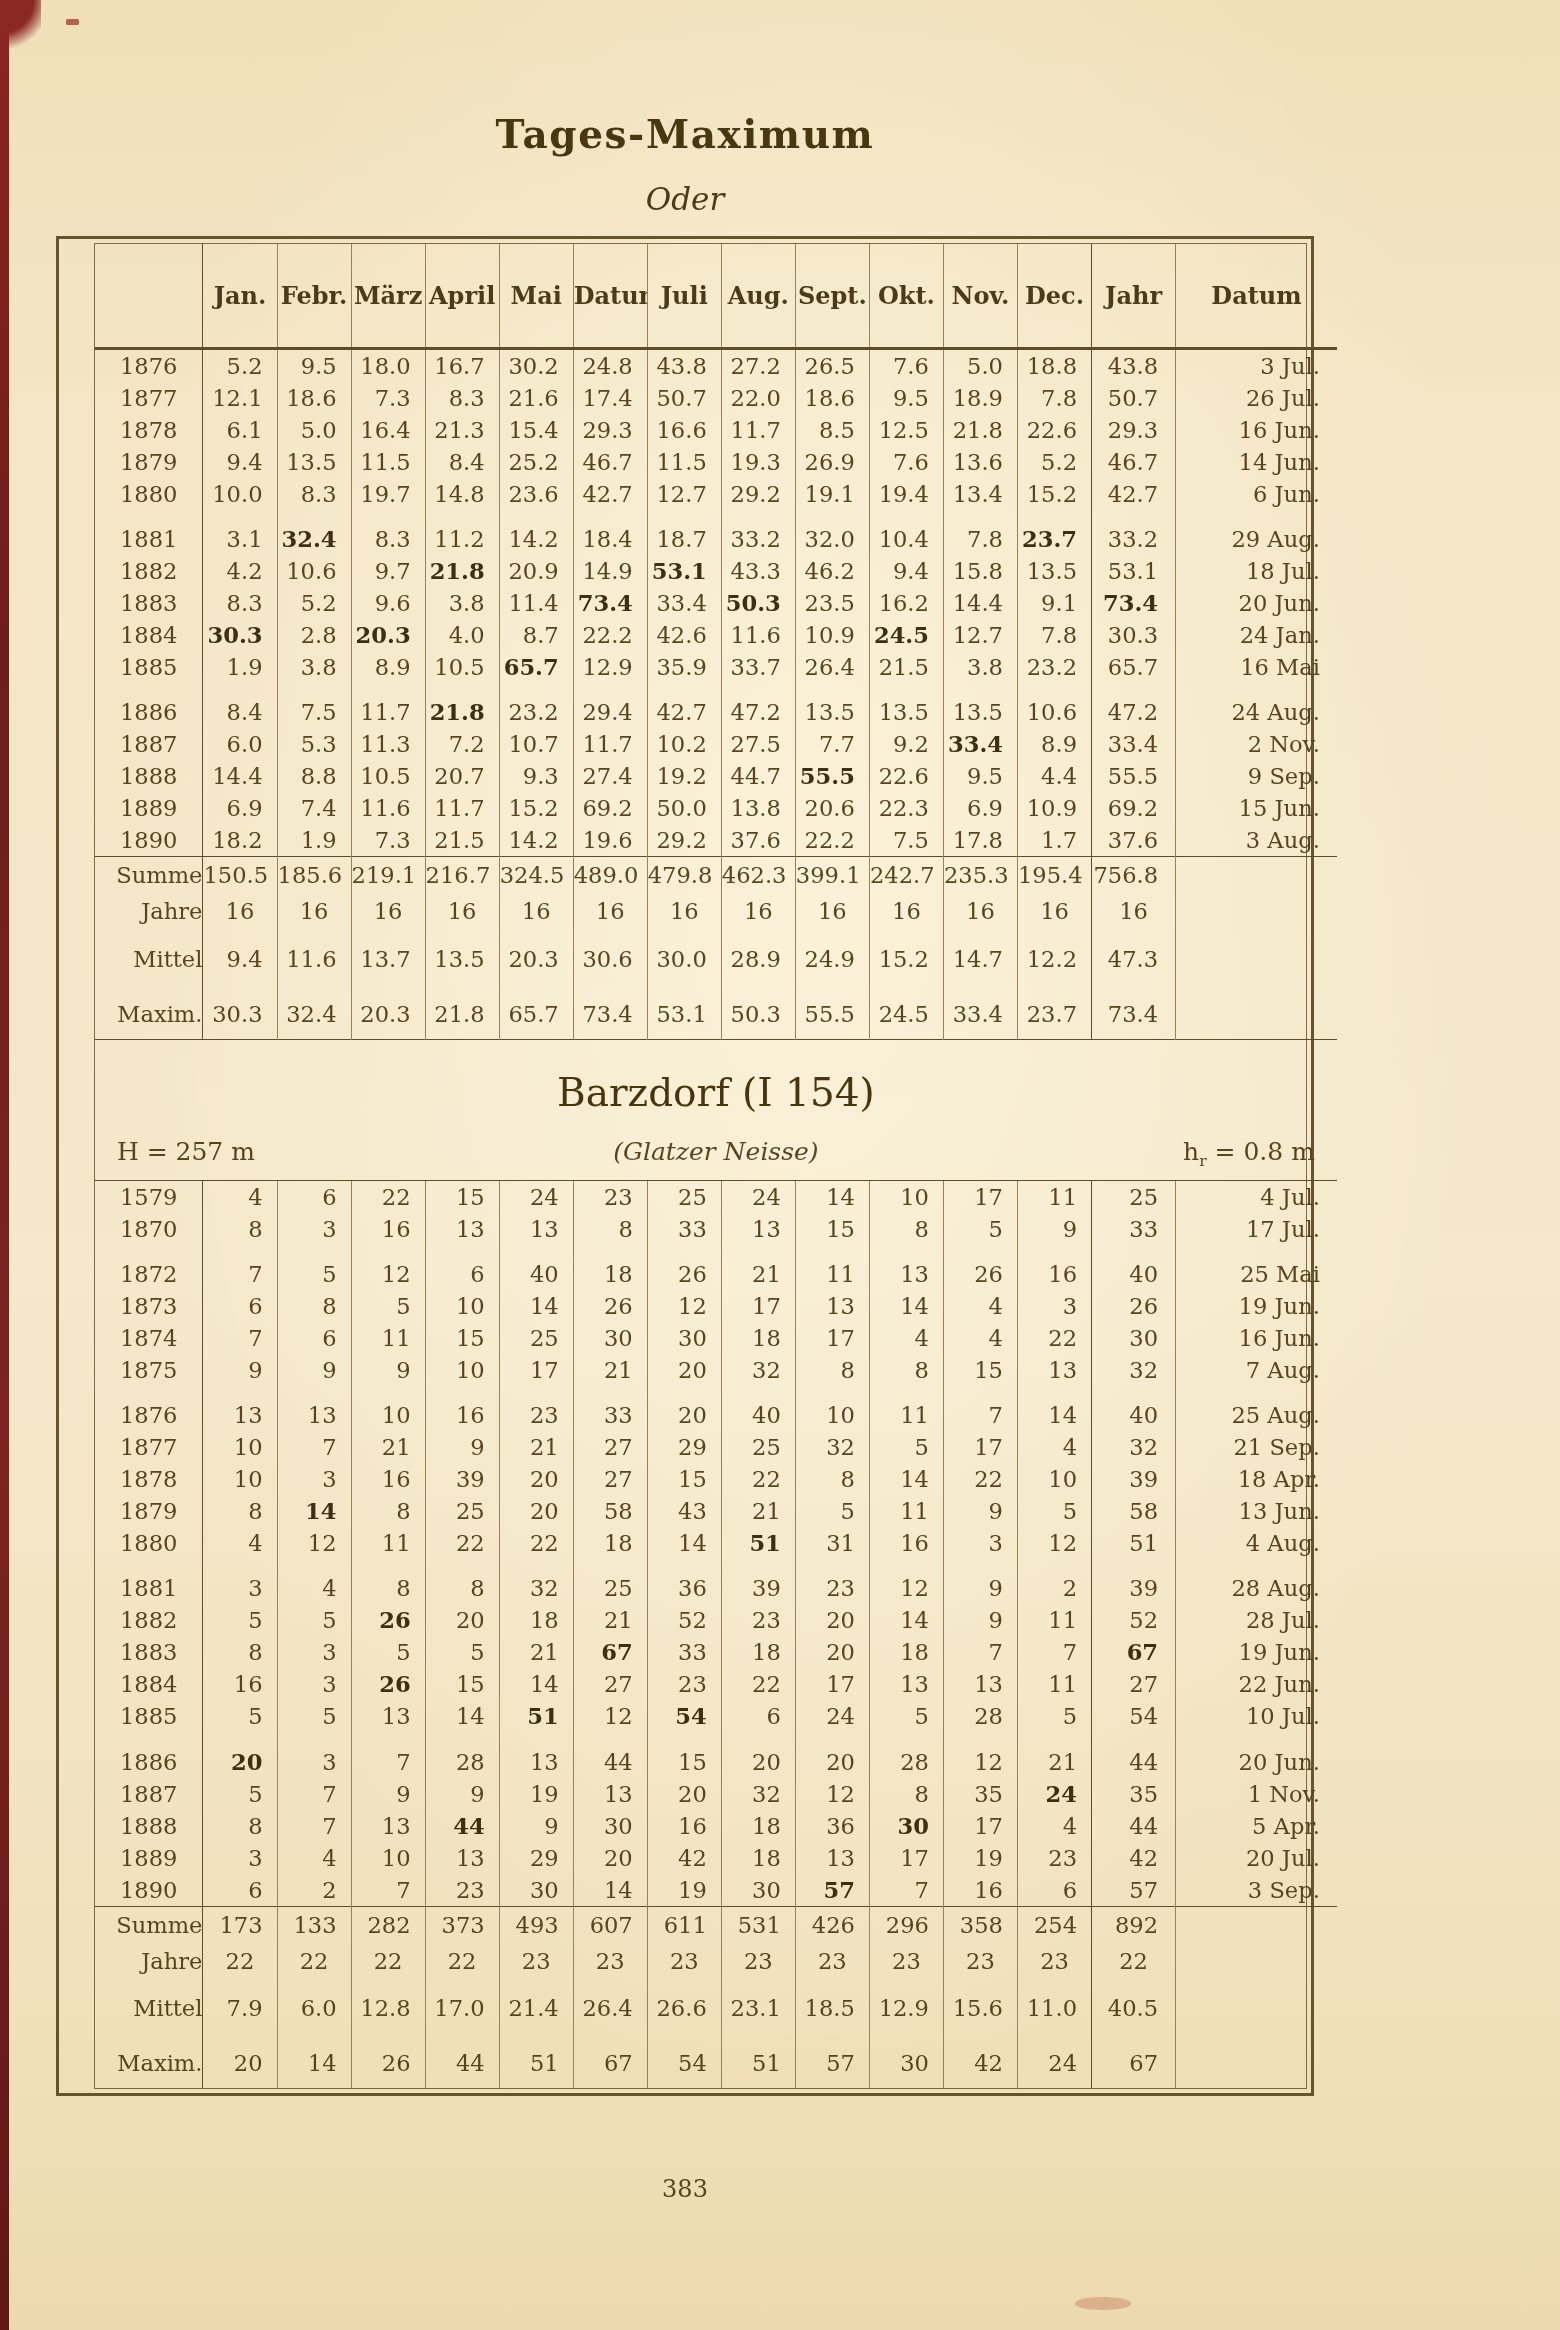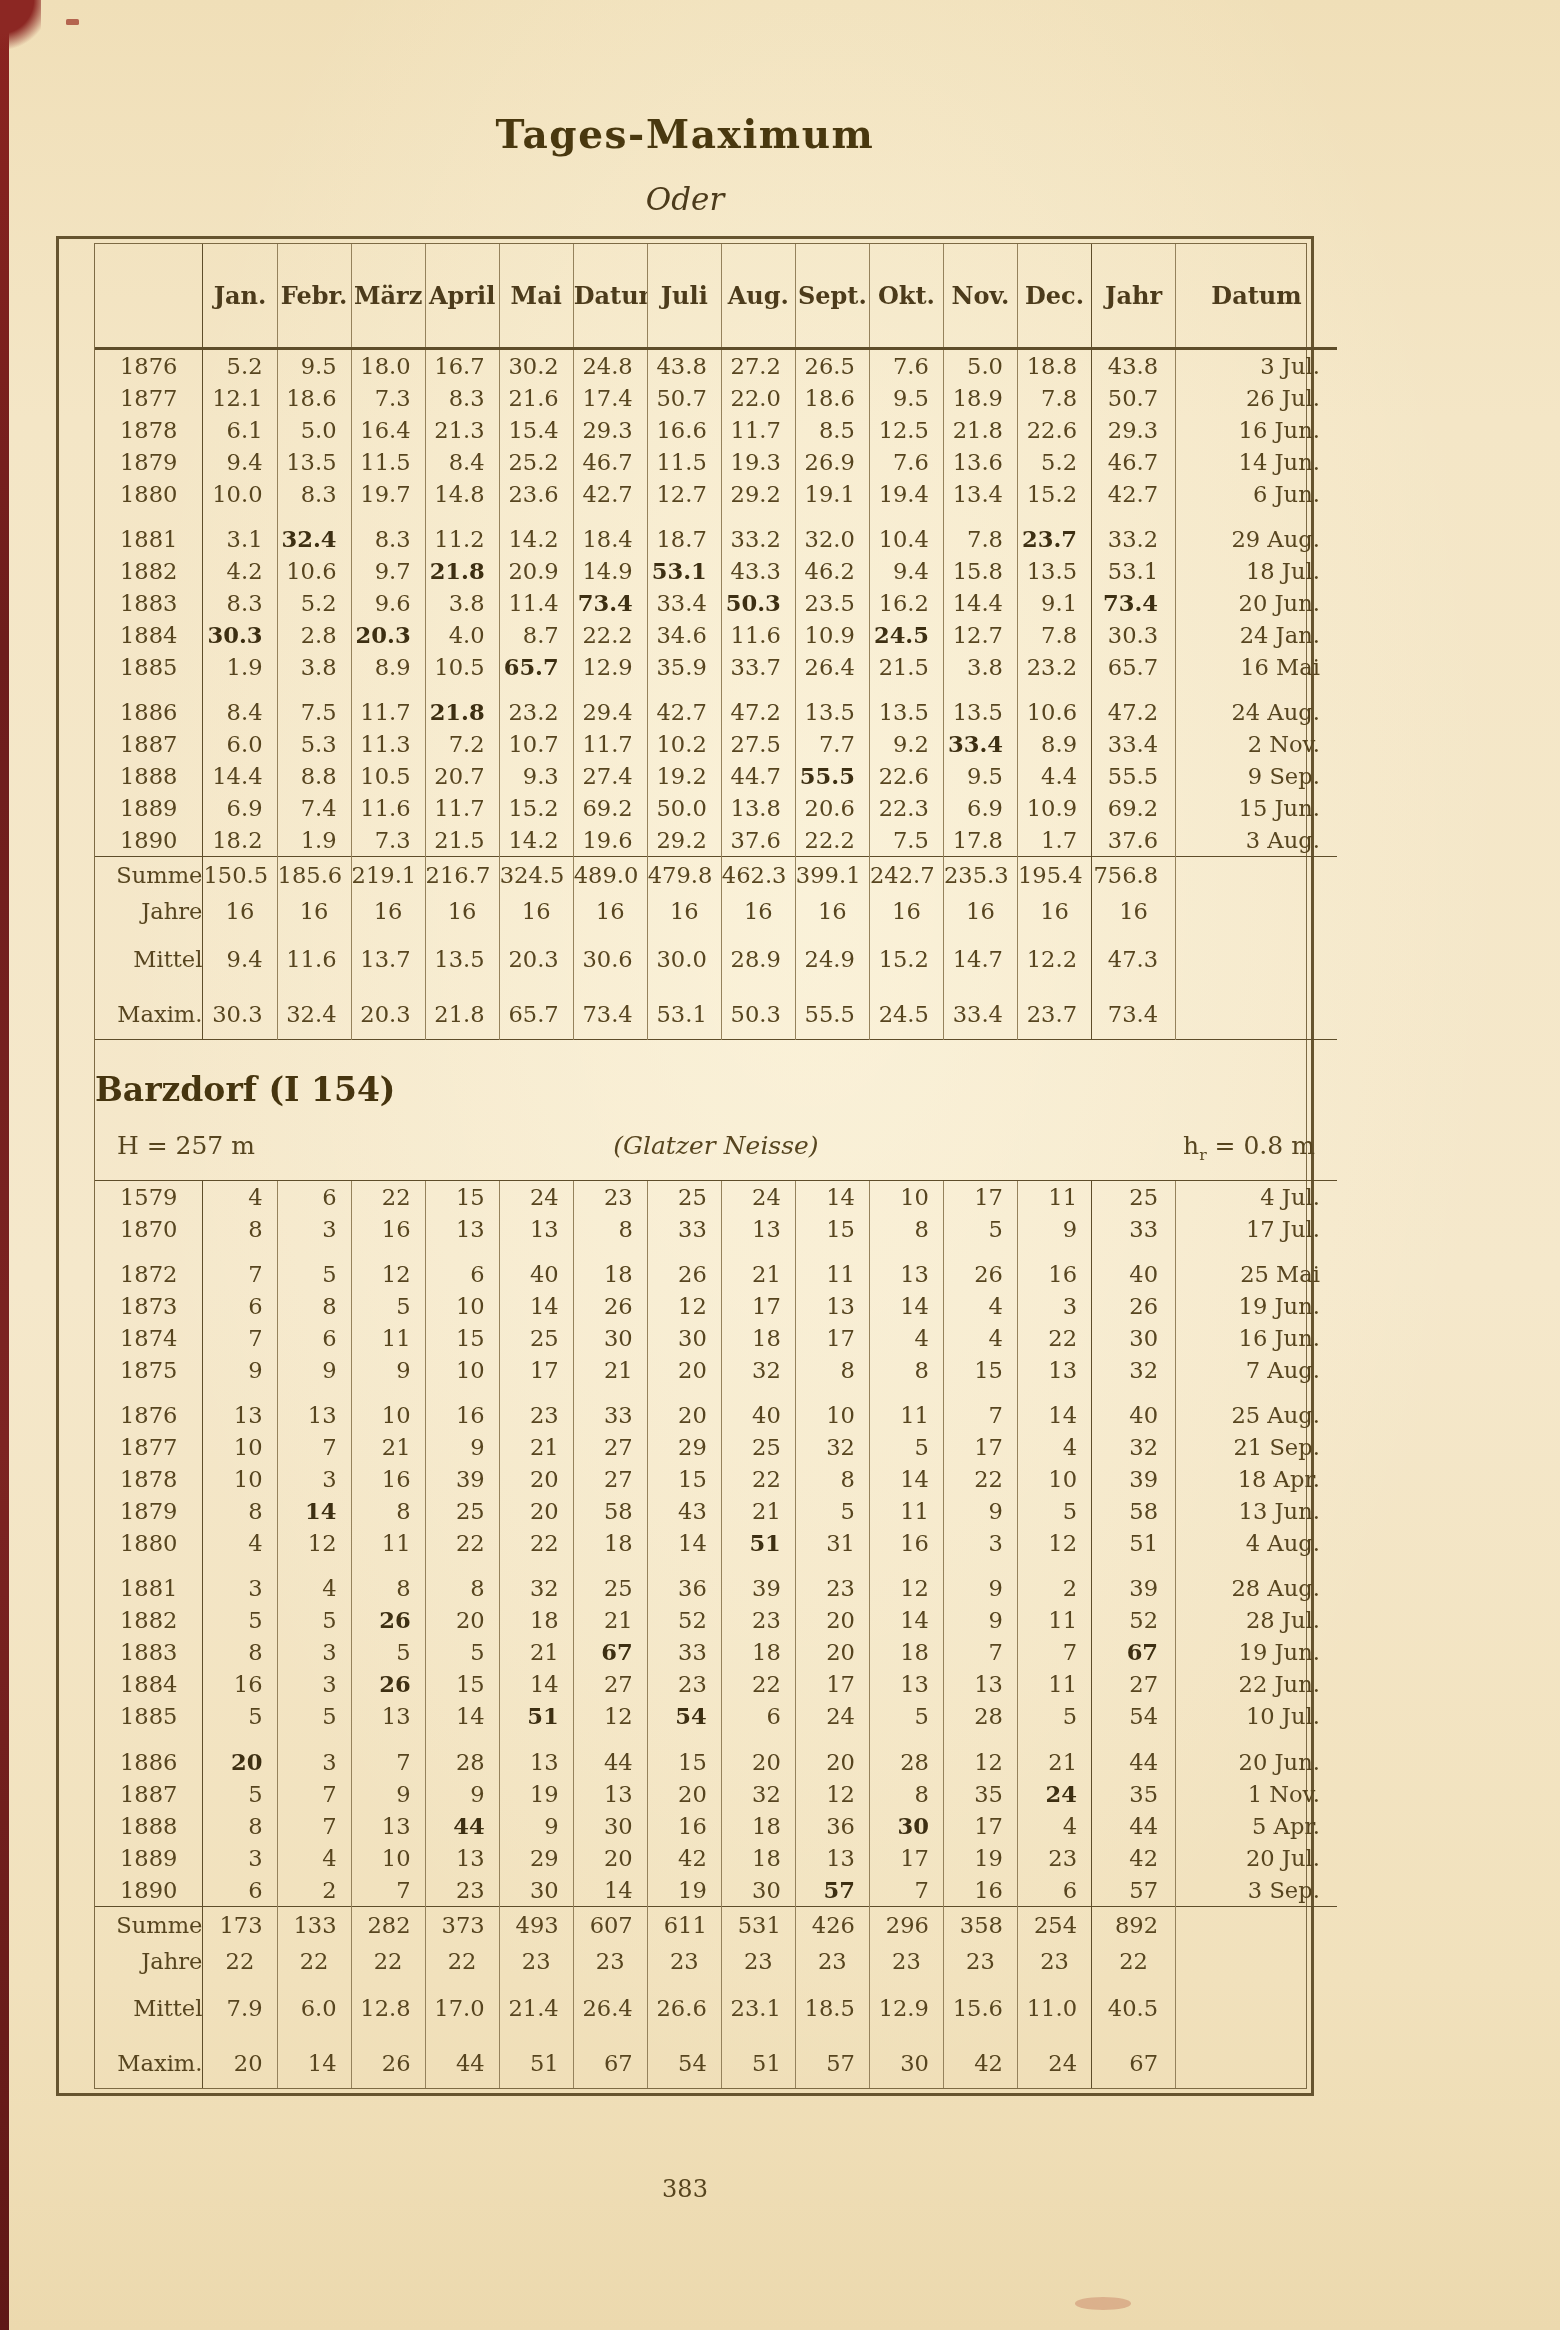--- a/index.html
+++ b/index.html
@@ -53,21 +53,21 @@
   tr.gap td{height:13.3px;}
 
   tbody.summary-body tr:first-child td{border-top:1.6px solid var(--heavy);}
   tr.sum-row td{height:36px;font-size:22.6px;line-height:1;}
   tr.sum-2 td, tr.sum-3 td{height:50px;padding-top:4.7px;}
   td.slabel{text-align:right;font-size:22.6px;}
   tr.sum-1 td.num{text-align:center;padding-right:0;}
 
   td.band-cell{border-top:1.6px solid var(--heavy);border-bottom:1.6px solid var(--heavy);height:140px;}
   .band-inner{position:relative;height:140px;}
-  .band-title{text-align:left;font-weight:bold;font-size:33px;padding-top:30px;color:#46350f;}
+  .band-title{text-align:center;font-weight:normal;font-size:39px;padding-top:30px;color:#46350f;}
   .band-line{position:relative;margin-top:22px;font-size:25px;}
   .band-center{text-align:center;font-style:italic;}
   .band-left{position:absolute;left:22px;top:0;}
   .band-right{position:absolute;right:22px;top:0;}
   .band-right sub{font-size:15.6px;}
 
   .pageno{position:absolute;left:56px;width:1258px;top:2175px;text-align:center;font-size:24px;color:#57451f;}
 </style>
 </head>
 <body>
@@ -281,21 +281,21 @@
               <td class="v datum">20 Jun.</td>
             </tr>
             <tr class="data-row">
               <td class="year">1884</td>
               <td class="vh num bv">30.3</td>
               <td class="v num">2.8</td>
               <td class="v num bv">20.3</td>
               <td class="v num">4.0</td>
               <td class="v num">8.7</td>
               <td class="v num">22.2</td>
-              <td class="v num">34.6</td>
+              <td class="v num">42.6</td>
               <td class="v num">11.6</td>
               <td class="v num">10.9</td>
               <td class="v num bv">24.5</td>
               <td class="v num">12.7</td>
               <td class="v num">7.8</td>
               <td class="vh num jahrcol">30.3</td>
               <td class="v datum">24 Jan.</td>
             </tr>
             <tr class="data-row">
               <td class="year">1885</td>

